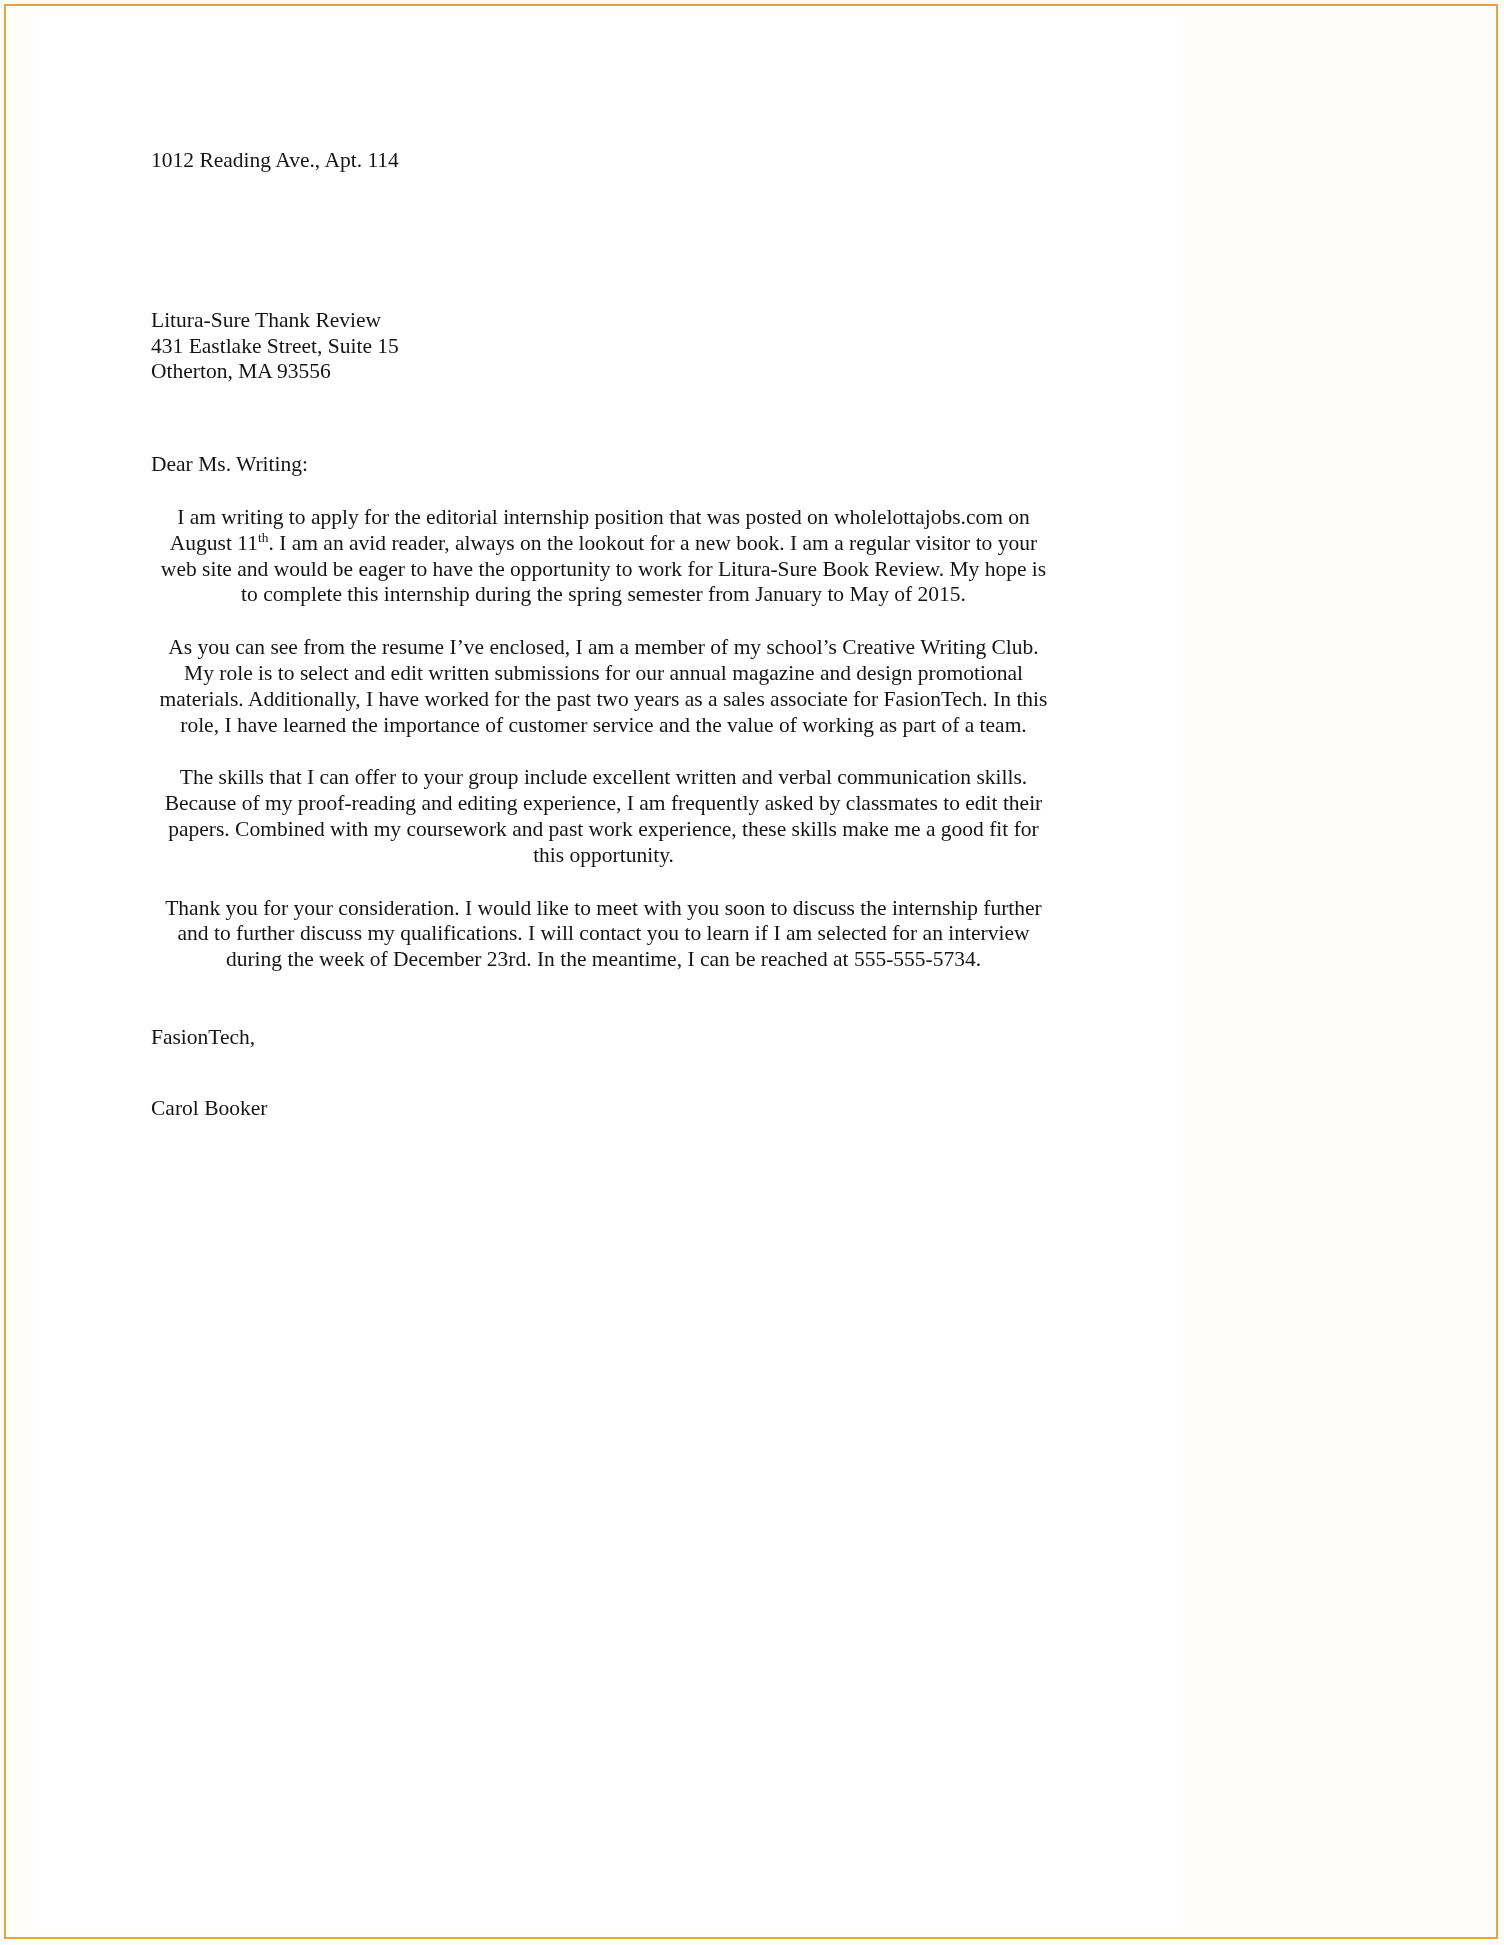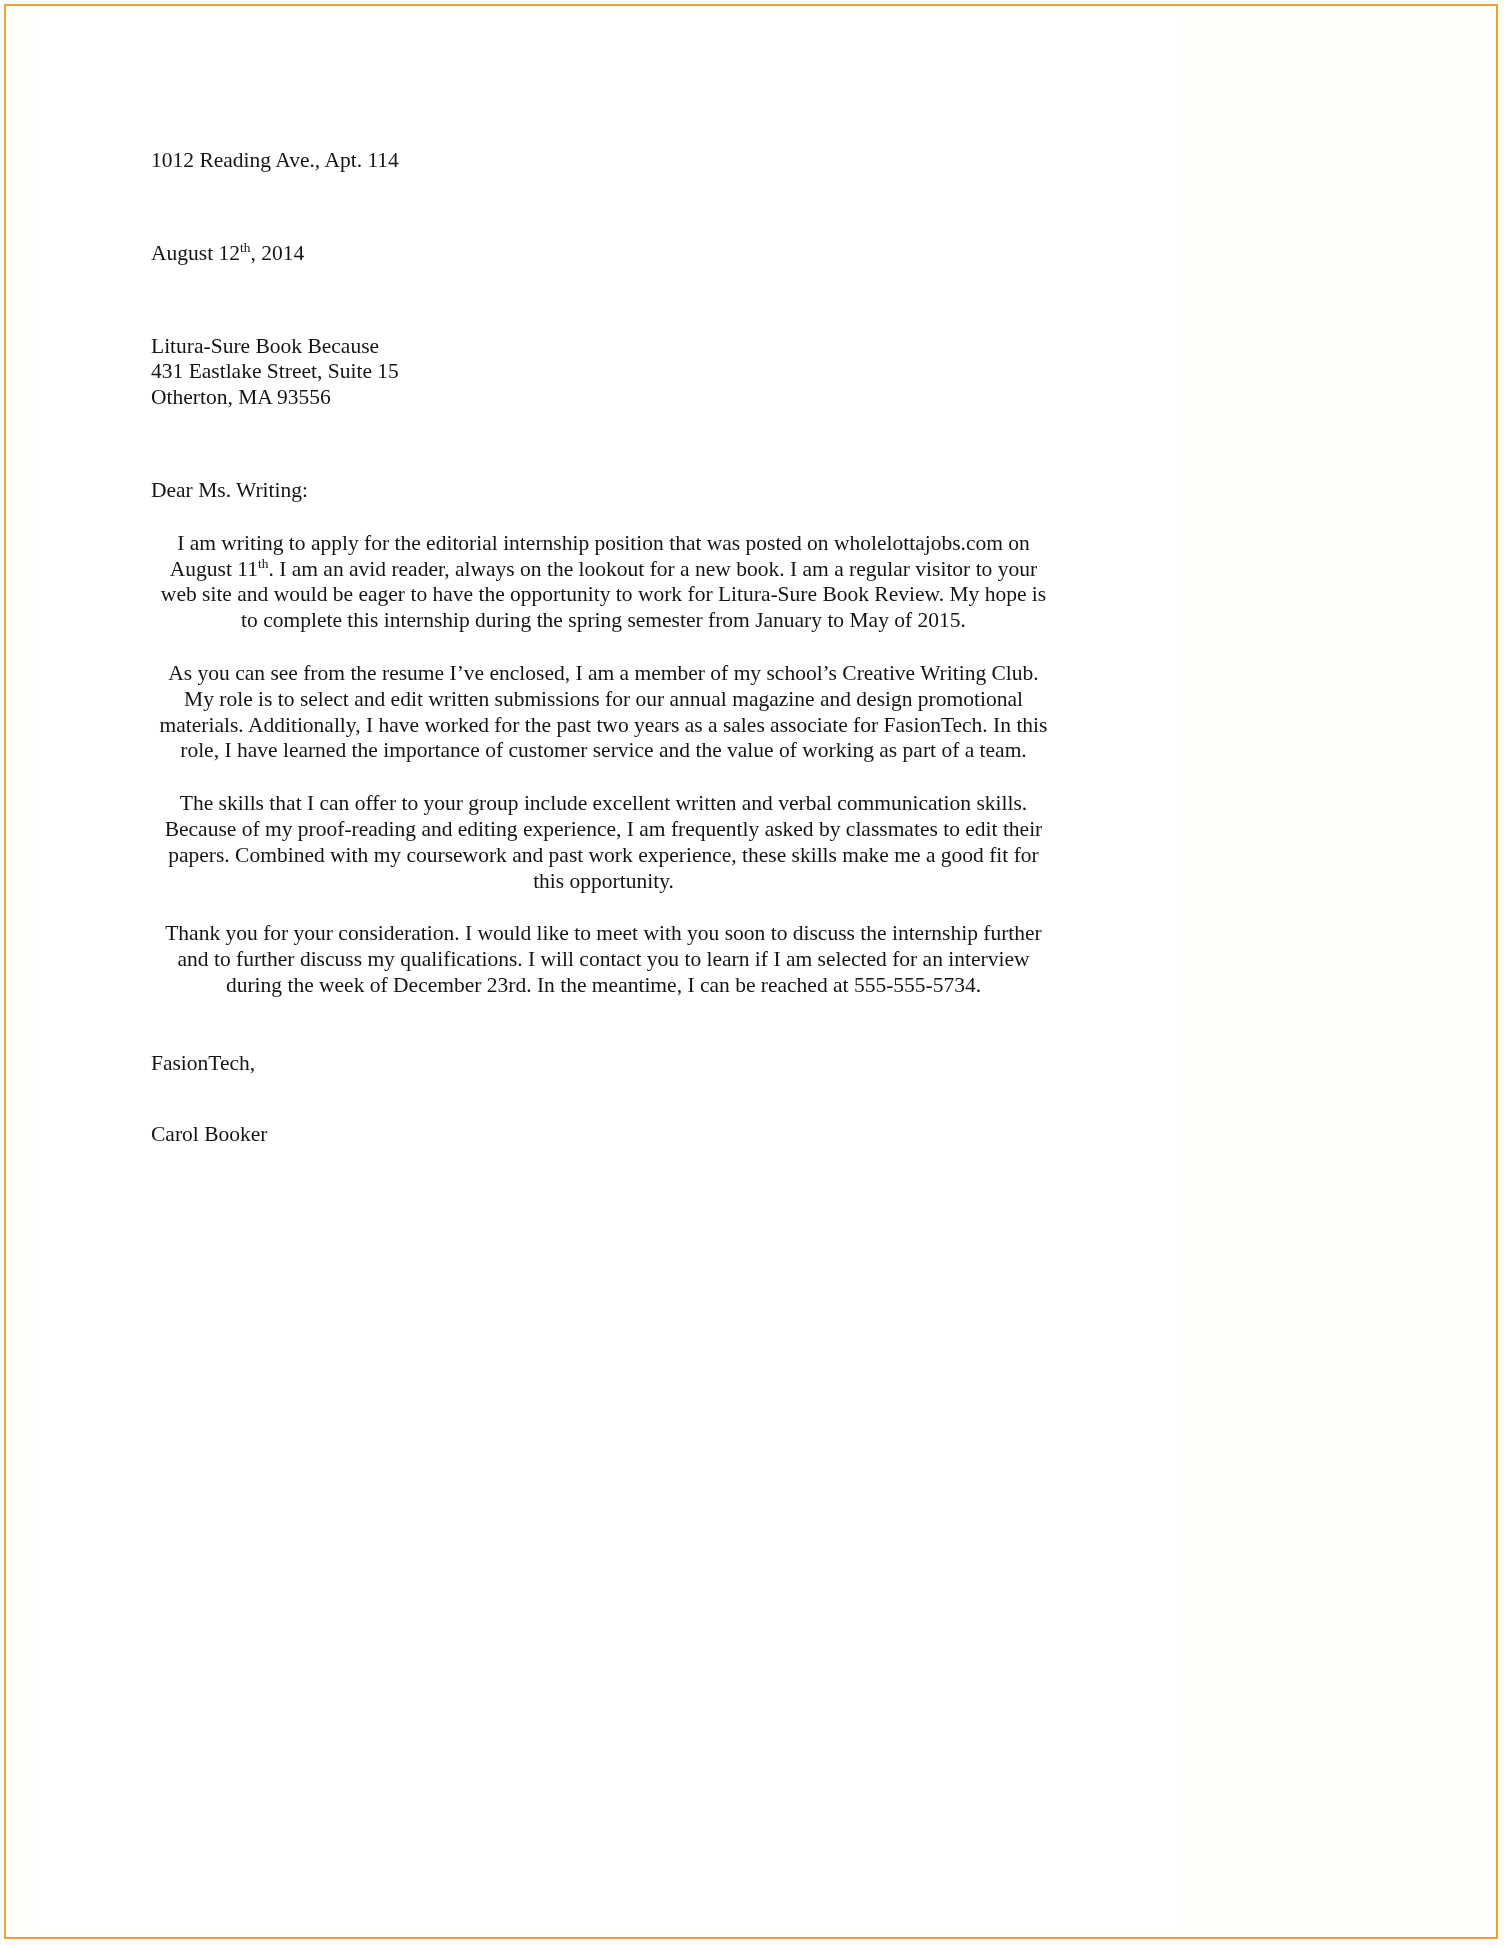--- a/index.html
+++ b/index.html
@@ -90,26 +90,25 @@
 <div class="page-frame">
   <div class="letter-sheet">
     <div class="letter-body">
 
       <div class="block">
         <div class="addr-line">1012 Reading Ave., Apt. 114</div>
       </div>
 
       <div class="gap-return"></div>
 
-      <div class="date-line"><span>August 12</span><sup class="ordinal">th</sup><span>, 2014</span></div>
 
       <div class="gap-date"></div>
 
       <div class="block">
-        <div class="addr-line">Litura-Sure Book Because</div>
+        <div class="addr-line">Litura-Sure Thank Review</div>
         <div class="addr-line">431 Eastlake Street, Suite 15</div>
         <div class="addr-line">Otherton, MA 93556</div>
       </div>
 
       <div class="gap-recip"></div>
 
       <div class="salutation">Dear Ms. Writing:</div>
 
       <div class="gap-salut"></div>
 

